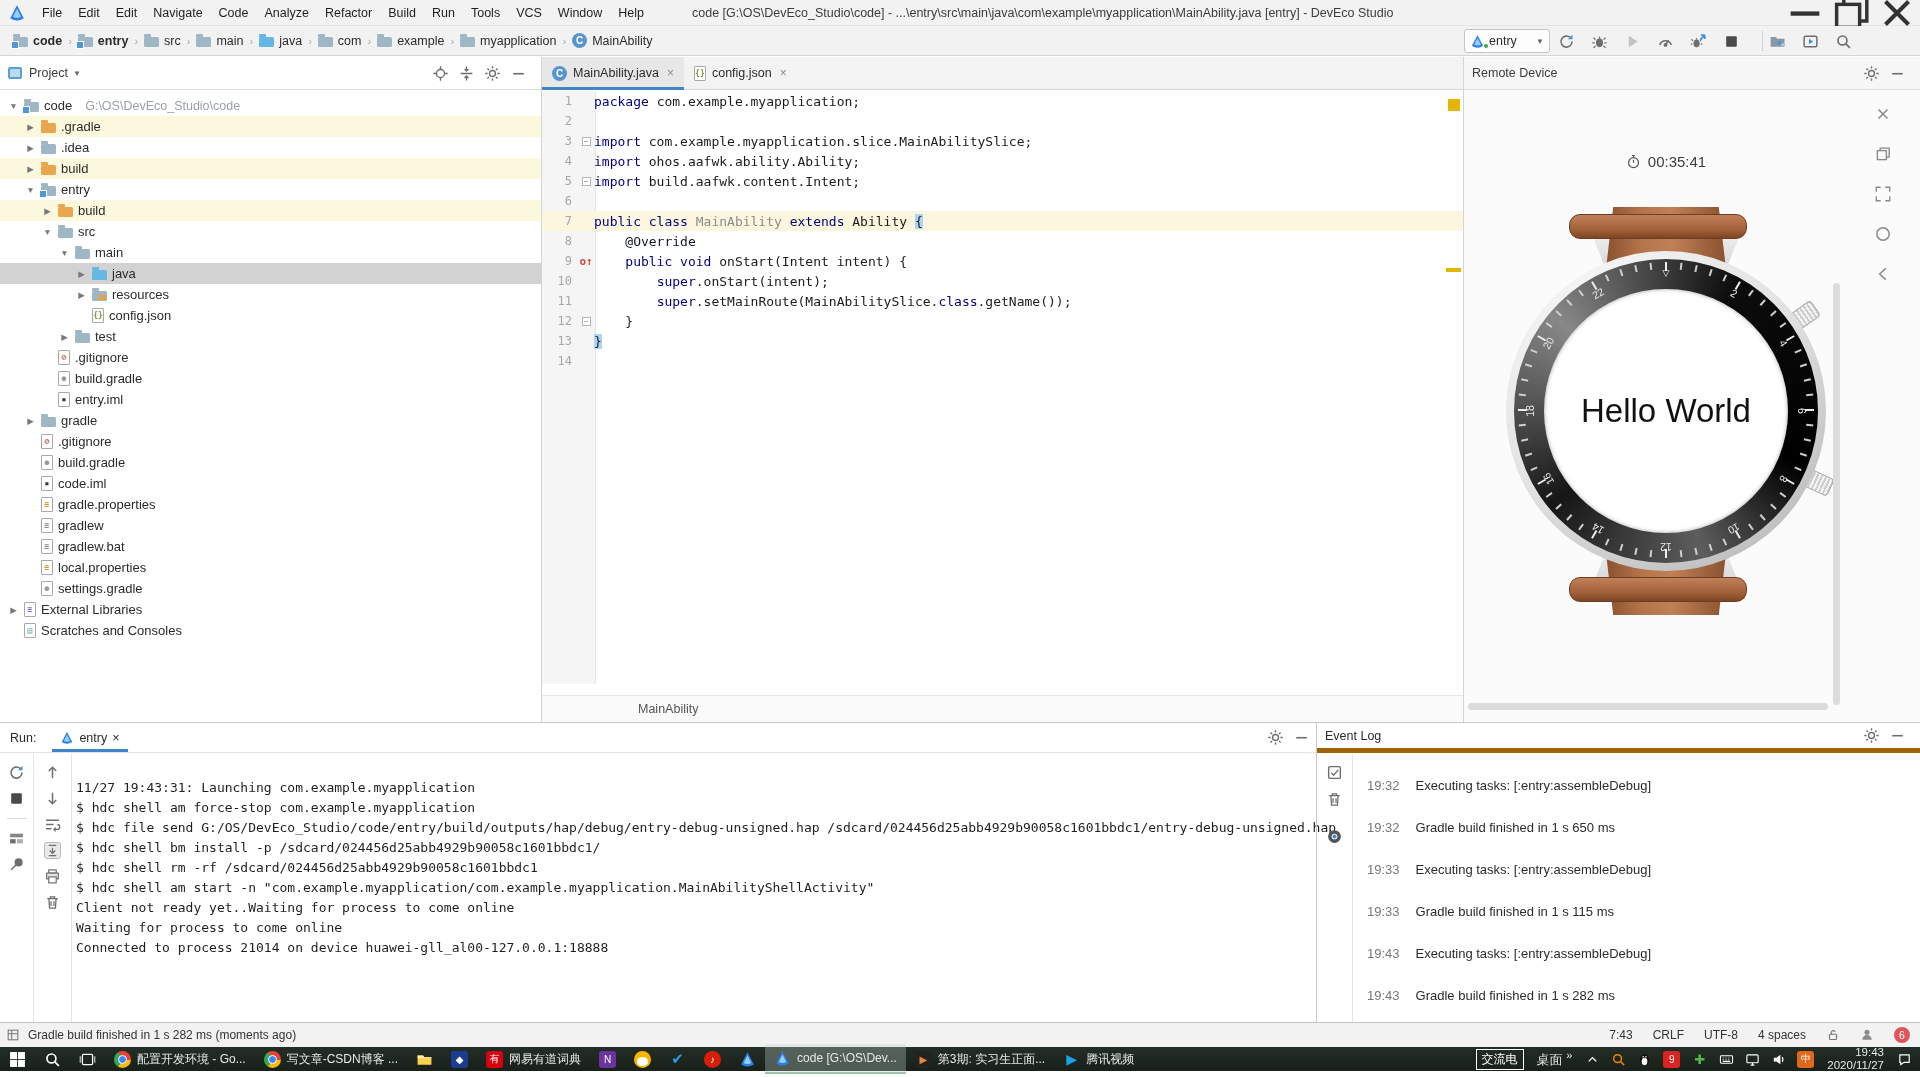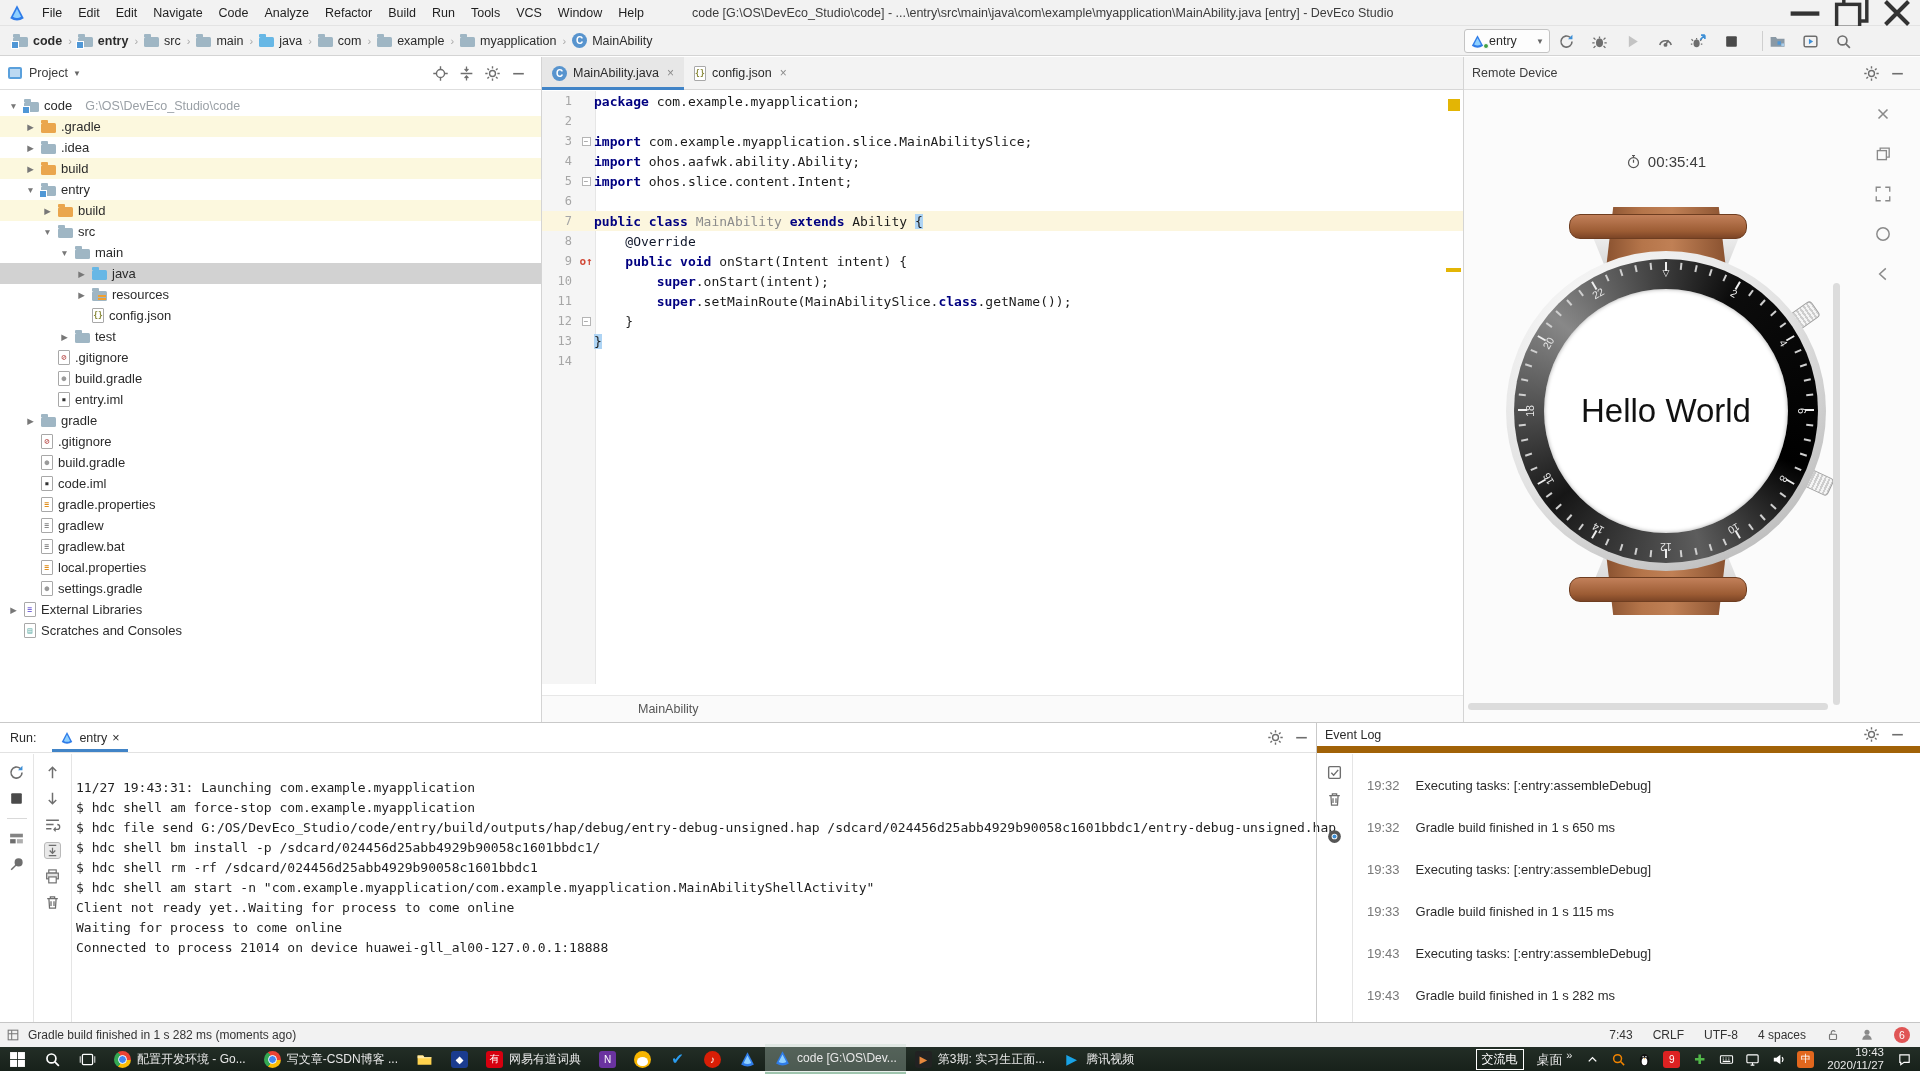--- a/index.html
+++ b/index.html
@@ -54,21 +54,21 @@
   .tab.active{background:#e7e7e7}
   .tab.active::after{content:"";position:absolute;left:0;right:0;bottom:-1px;height:3px;background:#4184c7}
   .tab .x{color:#8a8a8a;font-size:12px;margin-left:2px}
   #codewrap{position:absolute;left:0;top:34px;right:0;bottom:38px;background:#fff;overflow:hidden}
   .cl{height:20px;display:flex;align-items:center;font:13px "DejaVu Sans Mono",monospace;white-space:pre;position:relative}
   .cl.hl{background:#fcf6de}
   .cl .ln{width:36px;text-align:right;padding-right:6px;color:#a6a6a6;font-size:12px;flex:none}
   .cl .fold{width:16px;flex:none;display:flex;align-items:center;justify-content:center}
   .fbox{width:9px;height:9px;border:1px solid #b5b5b5;background:#fff;font:8px/7px "Liberation Sans";color:#777;text-align:center}
   .gut{position:absolute;left:0;top:0;bottom:0;width:54px;background:rgba(242,242,242,.75);border-right:1px solid #e6e6e6;pointer-events:none}
-  .tok-k{color:#000080;font-weight:bold}
+  .tok-k{color:#000080;font-weight:normal}
   .tok-p{color:#1b1b1b}
   .tok-c{color:#8c8c8c}
   .tok-a{color:#0f172a}
   .tok-b{color:#1b1b1b;background:#aed4f4}
   .ovr{color:#d14836;font-weight:bold;font-size:11px}
   #edmarks .sq{position:absolute;left:906px;top:8px;width:12px;height:12px;background:#e3b505}
   #edmarks .tick{position:absolute;left:904px;top:177px;width:15px;height:4px;background:#e3b505}
   #edcrumb{position:absolute;left:0;bottom:0;height:27px;right:0;background:#fafafa;border-top:1px solid #e7e7e7;display:flex;align-items:center;padding-left:96px;font-size:12.5px;color:#555}
   
   #remote{position:absolute;left:1463px;top:0;width:457px;height:665px;background:#fbfbfb;border-left:1px solid #d4d4d4}
@@ -98,21 +98,21 @@
   #runhead{height:30px;display:flex;align-items:center;padding-left:10px;font-size:12.5px;border-bottom:1px solid #e2e2e2}
   #runtab{display:flex;align-items:center;gap:5px;margin-left:16px;height:100%;padding:0 8px;position:relative}
   #runtab::after{content:"";position:absolute;left:0;right:0;bottom:0;height:3px;background:#4184c7}
   .vcol{position:absolute;top:31px;bottom:0;display:flex;flex-direction:column;align-items:center;padding-top:10px;gap:9px}
   #rcol1{left:0;width:34px;border-right:1px solid #e5e5e5}
   #rcol2{left:34px;width:38px;border-right:1px solid #e5e5e5}
   .vcol .sep-h{width:20px;height:1px;background:#d9d9d9;margin:2px 0}
   .vcol .ticon.on{border:1px solid #b9b9b9;background:#e9e9e9;border-radius:3px}
   #console{position:absolute;left:76px;top:31px;right:0;bottom:0;font:13px "DejaVu Sans Mono",monospace;color:#1f1f1f;padding-top:24px;line-height:20px;white-space:pre}
   #eventlog{position:absolute;left:1316px;top:0;width:604px;height:300px;border-left:1px solid #c9c9c9}
-  #evhead{height:30px;display:flex;align-items:center;padding:0 8px;font-size:12.5px;border-bottom:7px solid #a16207}
+  #evhead{height:30px;display:flex;align-items:center;padding:0 8px;font-size:12.5px;border-bottom:5px solid #a16207}
   #evcol{position:absolute;left:0;top:31px;bottom:0;width:36px;border-right:1px solid #e5e5e5;display:flex;flex-direction:column;align-items:center;padding-top:10px;gap:10px}
   #eventries{position:absolute;left:36px;top:31px;right:0;bottom:0;padding:22px 0 0 14px;display:flex;flex-direction:column;gap:22px;font-size:13px}
   .evrow{display:flex;gap:16px;line-height:20px}
   .evrow .t{color:#787878;flex:none}
   
   #statusbar{position:absolute;left:0;top:1022px;width:1920px;height:25px;background:#f2f2f2;border-top:1px solid #c6c6c6;display:flex;align-items:center;font-size:12px;color:#333}
   #sb-left{display:flex;align-items:center;gap:8px;padding-left:6px}
   #sb-right{margin-left:auto;display:flex;align-items:center;gap:20px;padding-right:10px}
   #sb-badge{width:16px;height:16px;border-radius:50%;background:#e05555;color:#fff;display:flex;align-items:center;justify-content:center;font-size:10.5px}
   
@@ -474,21 +474,21 @@
             <span class="x">×</span>
           </div>
         </div>
       <div id="codewrap">
         <div class="gut"></div>
         <div id="codelines">
             <div class="cl"><span class="ln">1</span><span class="fold"></span><span class="tok-k">package </span><span class="tok-p">com.example.myapplication;</span></div>
             <div class="cl"><span class="ln">2</span><span class="fold"></span></div>
             <div class="cl"><span class="ln">3</span><span class="fold"><span class="fbox">−</span></span><span class="tok-k">import </span><span class="tok-p">com.example.myapplication.slice.MainAbilitySlice;</span></div>
             <div class="cl"><span class="ln">4</span><span class="fold"></span><span class="tok-k">import </span><span class="tok-p">ohos.aafwk.ability.Ability;</span></div>
-            <div class="cl"><span class="ln">5</span><span class="fold"><span class="fbox">−</span></span><span class="tok-k">import </span><span class="tok-p">ohos.slice.content.Intent;</span></div>
+            <div class="cl"><span class="ln">5</span><span class="fold"><span class="fbox">−</span></span><span class="tok-k">import </span><span class="tok-p">build.aafwk.content.Intent;</span></div>
             <div class="cl"><span class="ln">6</span><span class="fold"></span></div>
             <div class="cl hl"><span class="ln">7</span><span class="fold"></span><span class="tok-k">public class </span><span class="tok-c">MainAbility </span><span class="tok-k">extends </span><span class="tok-p">Ability </span><span class="tok-b">{</span></div>
             <div class="cl"><span class="ln">8</span><span class="fold"></span><span class="tok-p">    </span><span class="tok-a">@Override</span></div>
             <div class="cl"><span class="ln">9</span><span class="fold"><span class="ovr">o↑</span></span><span class="tok-p">    </span><span class="tok-k">public void </span><span class="tok-p">onStart(Intent intent) {</span></div>
             <div class="cl"><span class="ln">10</span><span class="fold"></span><span class="tok-p">        </span><span class="tok-k">super</span><span class="tok-p">.onStart(intent);</span></div>
             <div class="cl"><span class="ln">11</span><span class="fold"></span><span class="tok-p">        </span><span class="tok-k">super</span><span class="tok-p">.setMainRoute(MainAbilitySlice.</span><span class="tok-k">class</span><span class="tok-p">.getName());</span></div>
             <div class="cl"><span class="ln">12</span><span class="fold"><span class="fbox">−</span></span><span class="tok-p">    }</span></div>
             <div class="cl"><span class="ln">13</span><span class="fold"></span><span class="tok-b">}</span></div>
             <div class="cl"><span class="ln">14</span><span class="fold"></span></div>
           </div>

